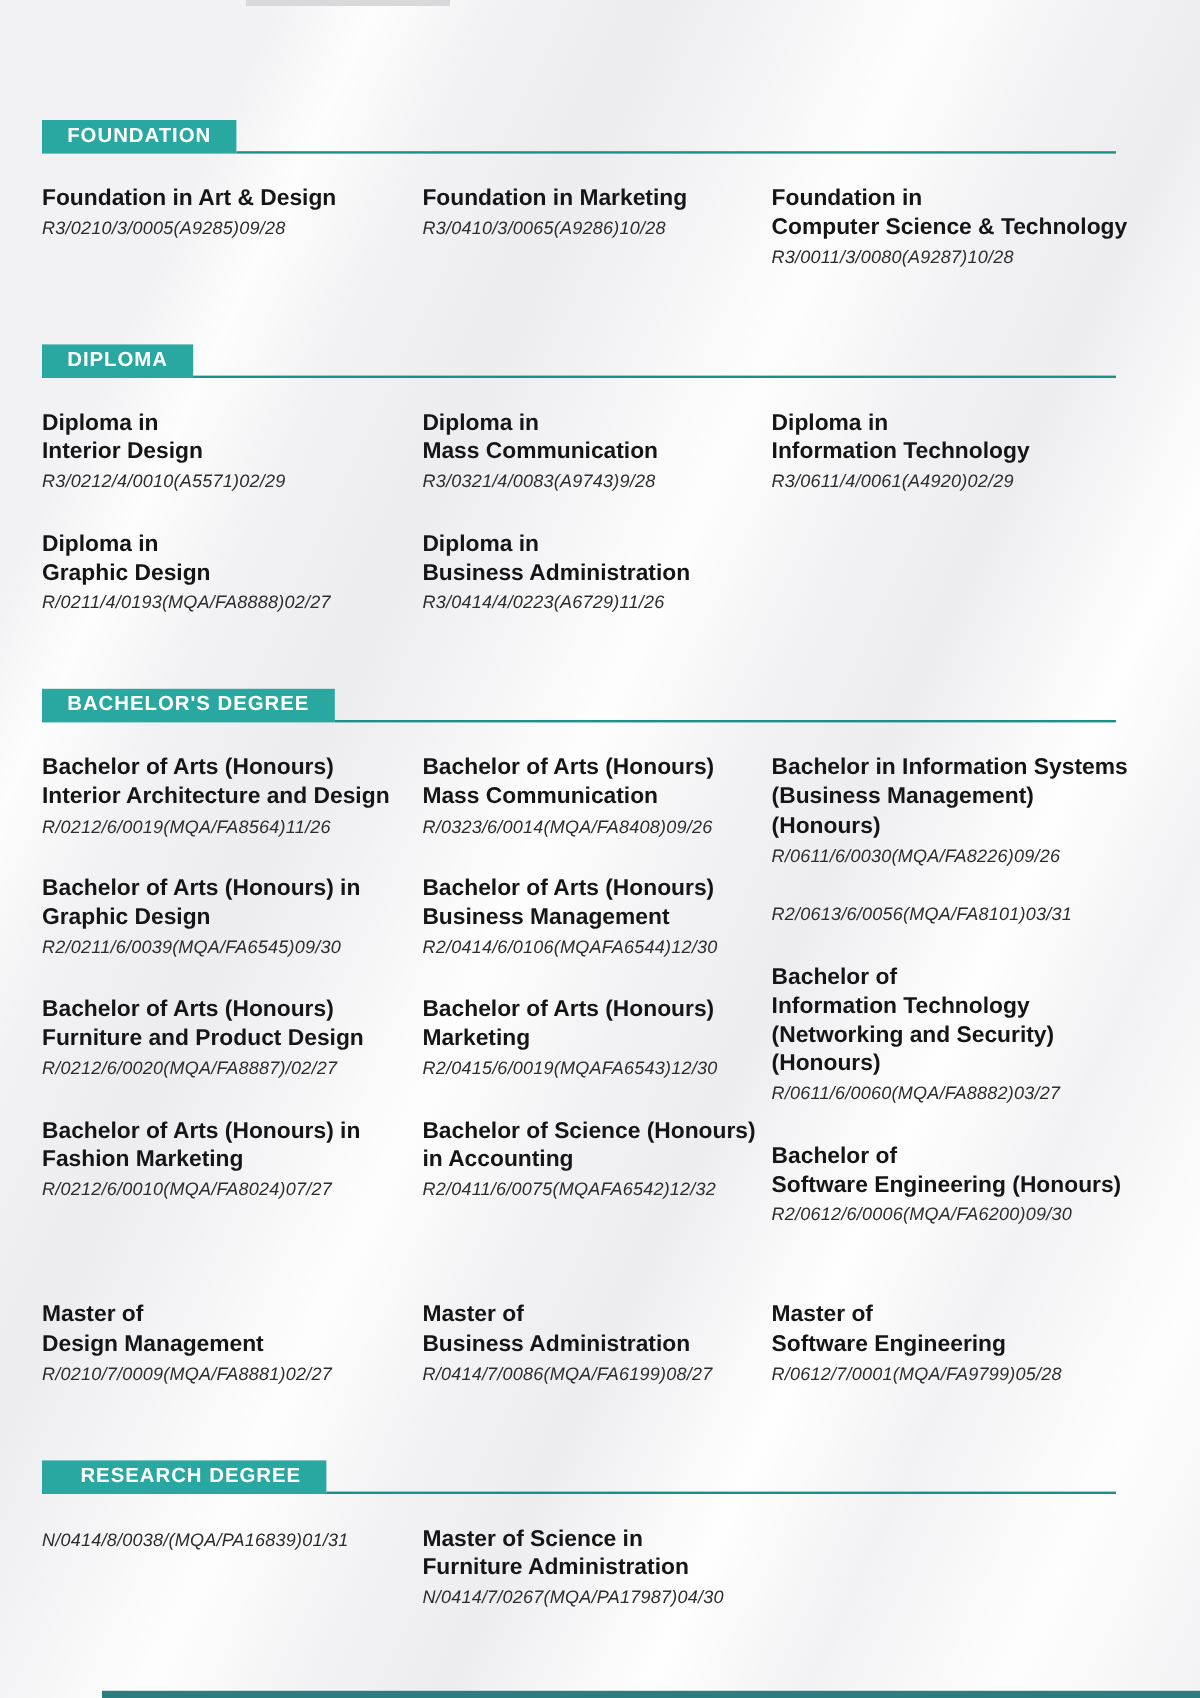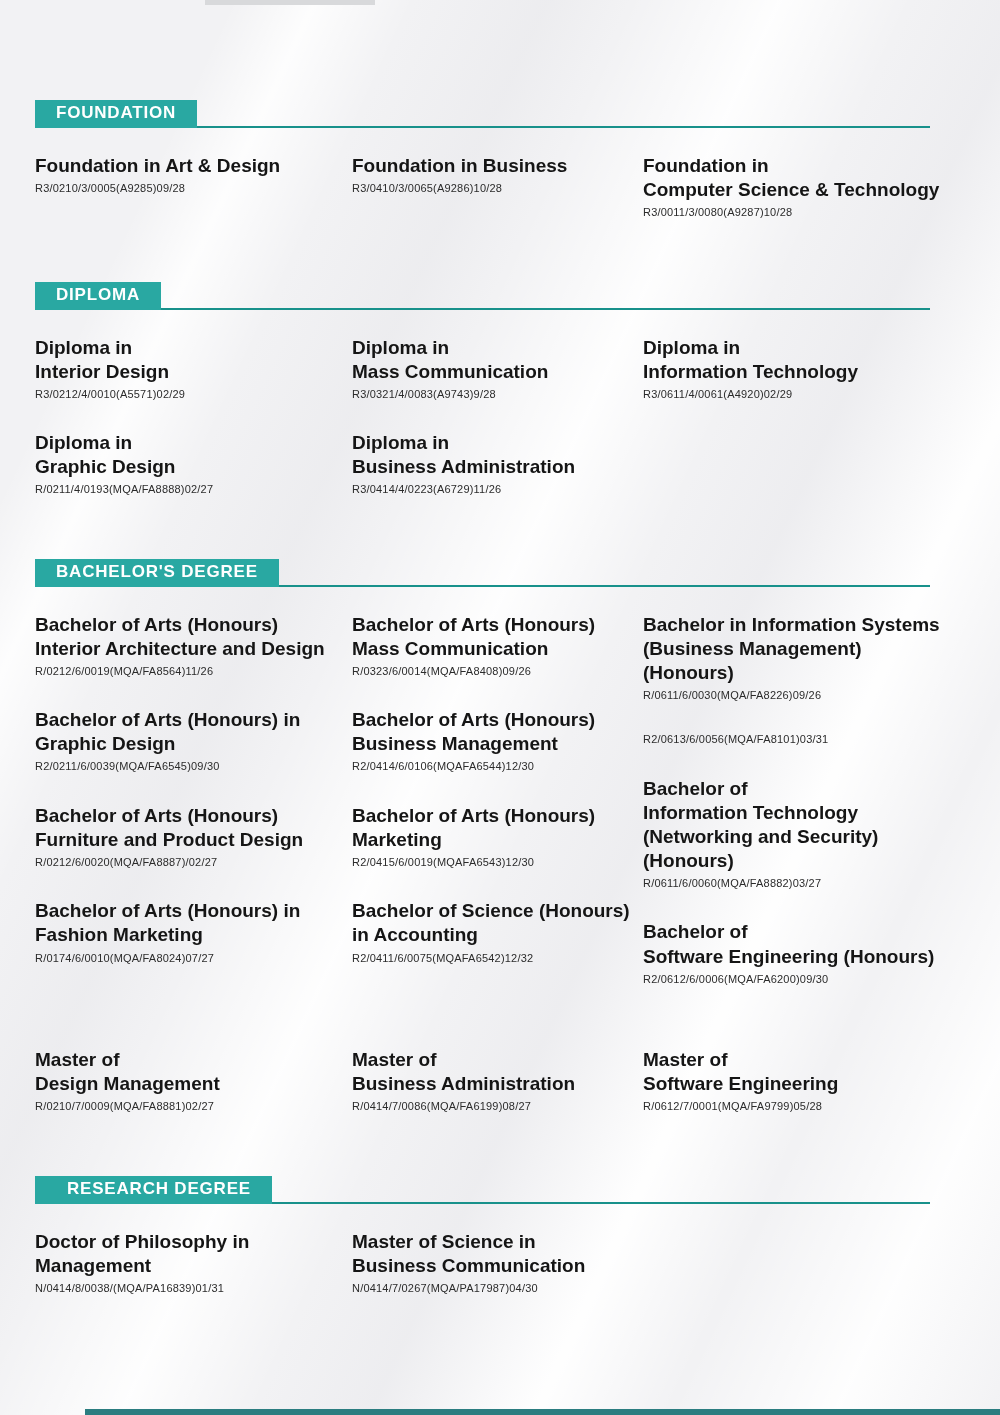--- a/index.html
+++ b/index.html
@@ -58,25 +58,26 @@
   }
   .entry{ margin-bottom:30px; padding-right:12px; }
   .title{
     font-size:19px;
     font-weight:bold;
     color:#151515;
     line-height:1.27;
     white-space:pre-line;
   }
   .code{
-    font-size:11px;
+    font-size:15px;
     color:#2b2b2b;
     margin-top:3px;
     letter-spacing:.2px;
     line-height:1.3;
+    font-style:italic;
   }
 </style>
 </head>
 <body>
 
 <div class="page">
   <div class="top-strip" style="background: rgb(216, 217, 219);"></div>
   <div class="content" id="sections-root">
       <section class="section">
         <div class="sec-header">
@@ -85,21 +86,21 @@
         </div>
         <div class="grid">
           <div class="col">
             <div class="entry">
               <div class="title">Foundation in Art &amp; Design</div>
               <div class="code">R3/0210/3/0005(A9285)09/28</div>
             </div>
           </div>
           <div class="col">
             <div class="entry">
-              <div class="title">Foundation in Business</div>
+              <div class="title">Foundation in Marketing</div>
               <div class="code">R3/0410/3/0065(A9286)10/28</div>
             </div>
           </div>
           <div class="col">
             <div class="entry">
               <div class="title">Foundation in
 Computer Science &amp; Technology</div>
               <div class="code">R3/0011/3/0080(A9287)10/28</div>
             </div>
           </div>
@@ -162,21 +163,21 @@
               <div class="code">R2/0211/6/0039(MQA/FA6545)09/30</div>
             </div>
             <div class="entry">
               <div class="title">Bachelor of Arts (Honours)
 Furniture and Product Design</div>
               <div class="code">R/0212/6/0020(MQA/FA8887)/02/27</div>
             </div>
             <div class="entry">
               <div class="title">Bachelor of Arts (Honours) in
 Fashion Marketing</div>
-              <div class="code">R/0174/6/0010(MQA/FA8024)07/27</div>
+              <div class="code">R/0212/6/0010(MQA/FA8024)07/27</div>
             </div>
           </div>
           <div class="col">
             <div class="entry">
               <div class="title">Bachelor of Arts (Honours)
 Mass Communication</div>
               <div class="code">R/0323/6/0014(MQA/FA8408)09/26</div>
             </div>
             <div class="entry">
               <div class="title">Bachelor of Arts (Honours)
@@ -245,29 +246,27 @@
         </div>
       </section>
       <section class="section">
         <div class="sec-header">
           <div class="sec-badge" style="background: rgb(41, 168, 162); padding-left: 32px;">RESEARCH DEGREE</div>
           <div class="sec-rule" style="background: rgb(24, 145, 139);"></div>
         </div>
         <div class="grid">
           <div class="col">
             <div class="entry">
-              <div class="title">Doctor of Philosophy in
-Management</div>
               <div class="code">N/0414/8/0038/(MQA/PA16839)01/31</div>
             </div>
           </div>
           <div class="col">
             <div class="entry">
               <div class="title">Master of Science in
-Business Communication</div>
+Furniture Administration</div>
               <div class="code">N/0414/7/0267(MQA/PA17987)04/30</div>
             </div>
           </div>
           <div class="col"></div>
         </div>
       </section>
     </div>
   <div class="bottom-bar" style="background: rgb(43, 125, 128);"></div>
 </div>
 

